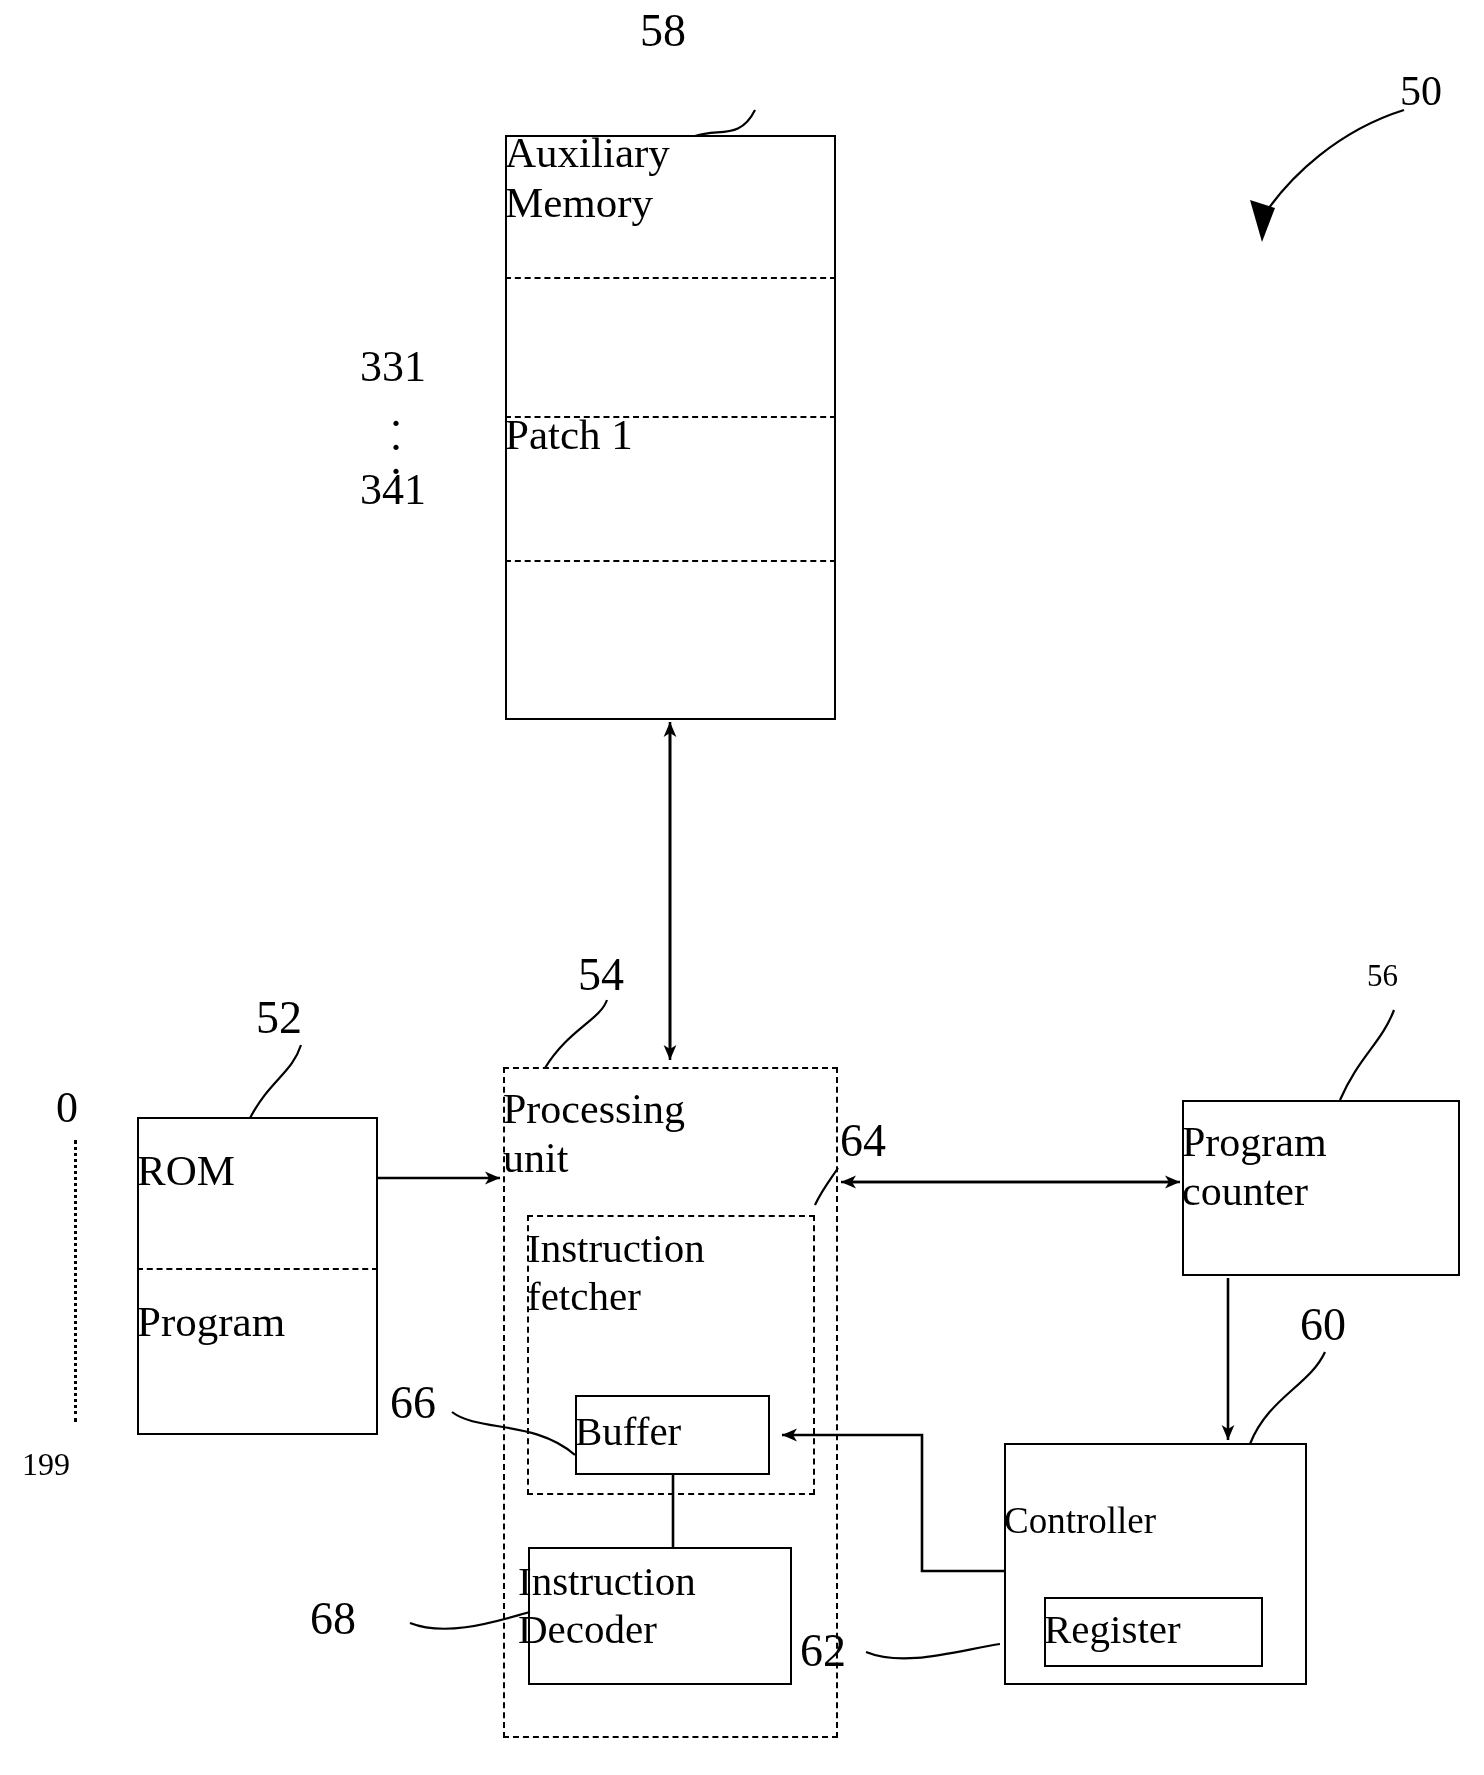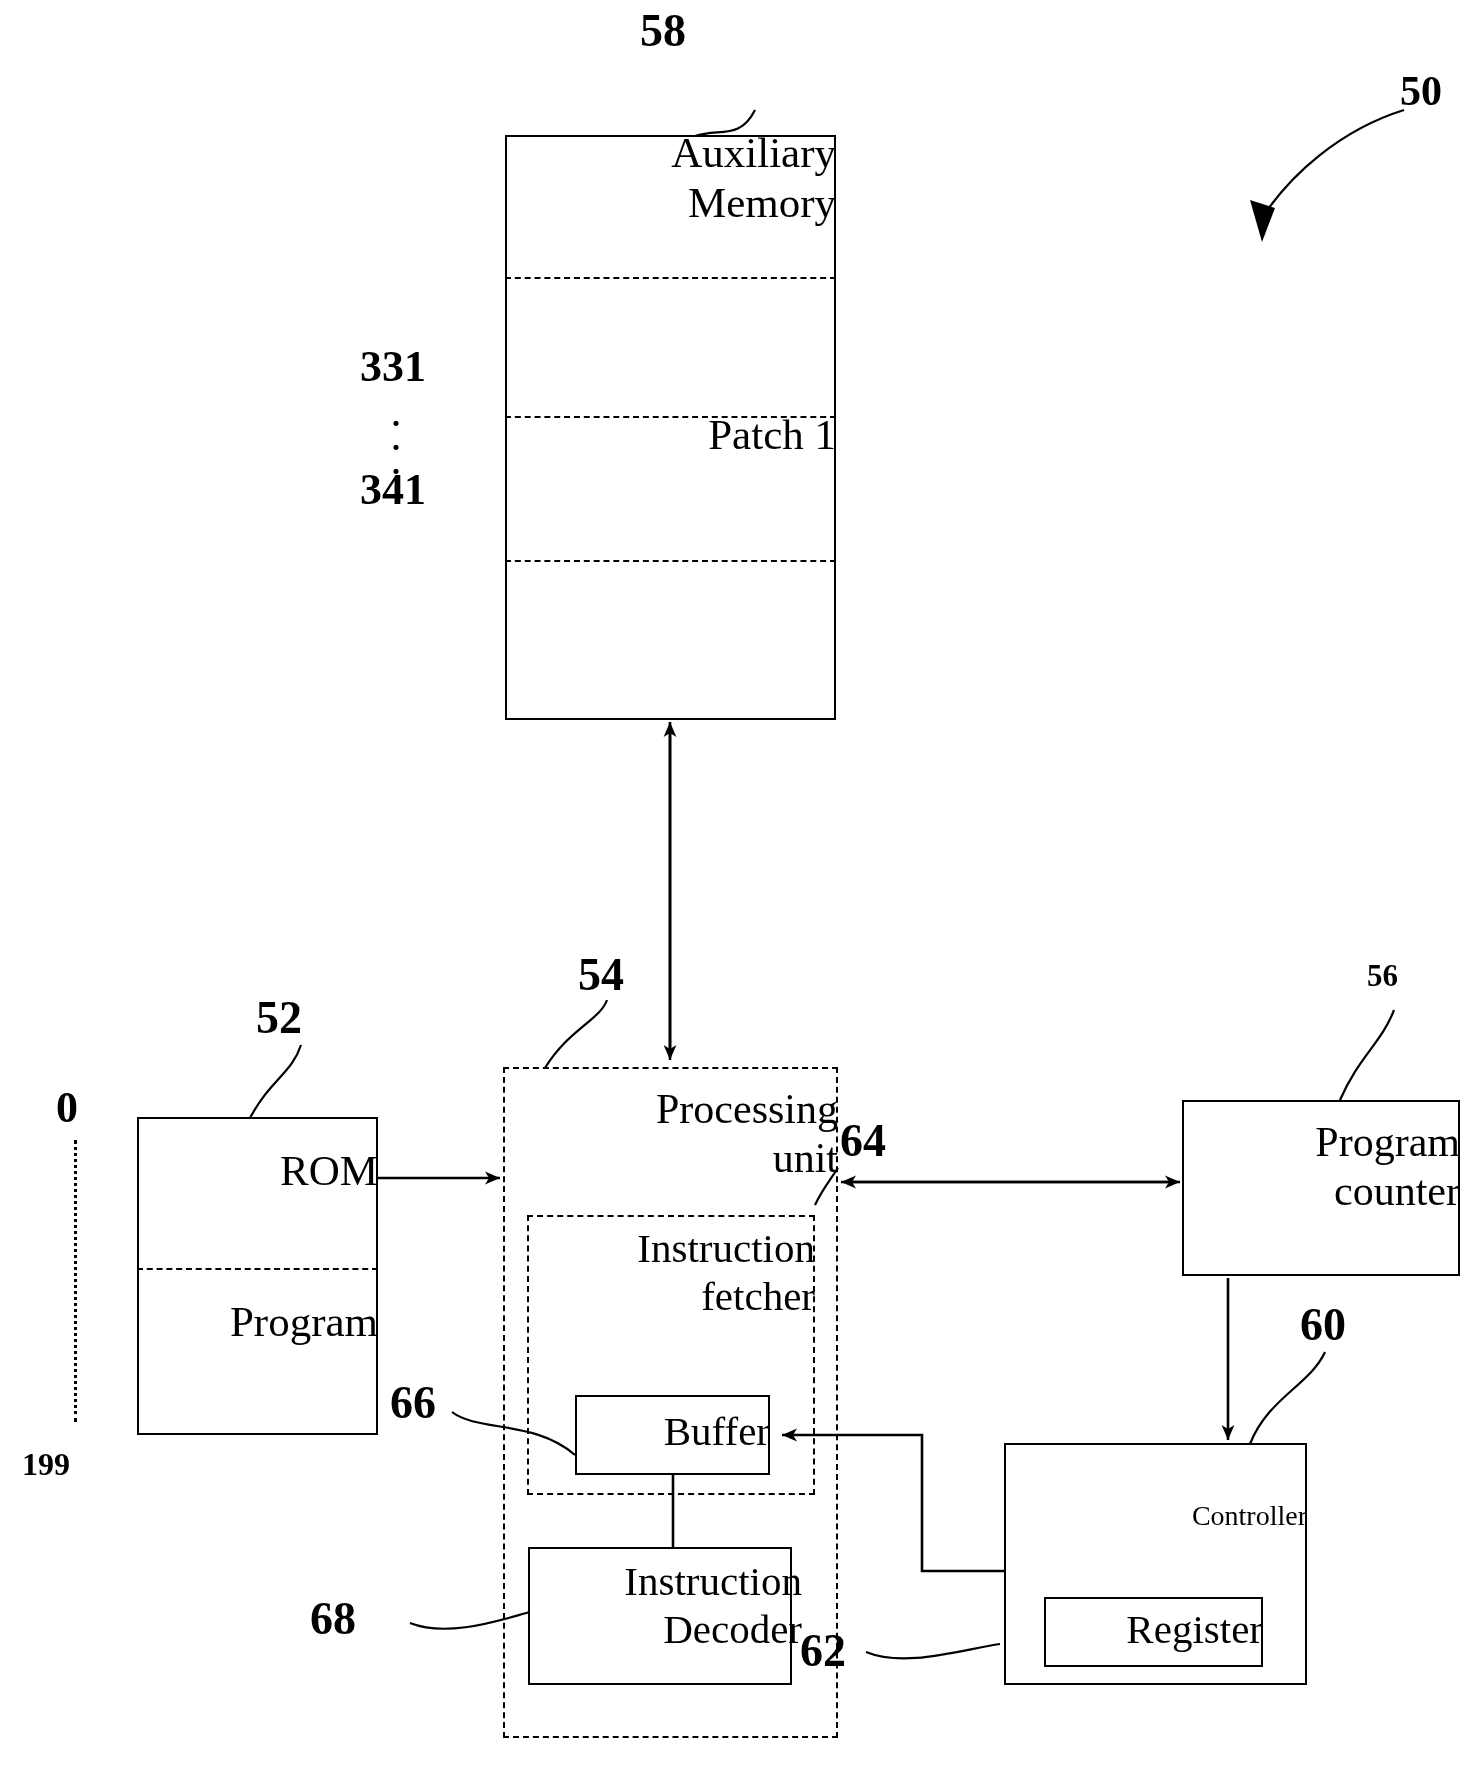--- a/index.html
+++ b/index.html
@@ -24,29 +24,28 @@
     background: transparent;
   }
   .dashbox {
     position: absolute;
     box-sizing: border-box;
     border: 2px dashed #000;
     background: transparent;
   }
   .ctr {
     position: absolute;
-    text-align: right;
+    text-align: left;
     line-height: 1.16;
     white-space: pre-line;
   }
   .ref {
     position: absolute;
     white-space: nowrap;
     line-height: 1.0;
-    font-weight: bold;
   }
   .dashline-h {
     position: absolute;
     height: 0;
     border-top: 2px dashed #000;
   }
   .dotline-v {
     position: absolute;
     width: 0;
     border-left: 3px dotted #000;
@@ -197,21 +196,21 @@
 
   <div class="box" style="left:1182px; top:1100px; width:278px; height:176px;"></div>
 
   <div class="ctr" style="left:1182px; top:1118px; width:278px; font-size:42px;">Program
 counter</div>
 
   <div class="ref" style="left:1367px; top:960px; font-size:31px;">56</div>
 
   <div class="box" style="left:1004px; top:1443px; width:303px; height:242px;"></div>
 
-  <div class="ctr" style="left:1004px; top:1500px; width:303px; font-size:28px;">Controller</div>
+  <div class="ctr" style="left:1004px; top:1500px; width:303px; font-size:37px;">Controller</div>
 
   <div class="ref" style="left:1300px; top:1302px; font-size:46px;">60</div>
 
   <div class="box" style="left:1044px; top:1597px; width:219px; height:70px;"></div>
 
   <div class="ctr" style="left:1044px; top:1606px; width:219px; font-size:41px;">Register</div>
 
   <div class="ref" style="left:800px; top:1628px; font-size:46px;">62</div>
 
 </div>

